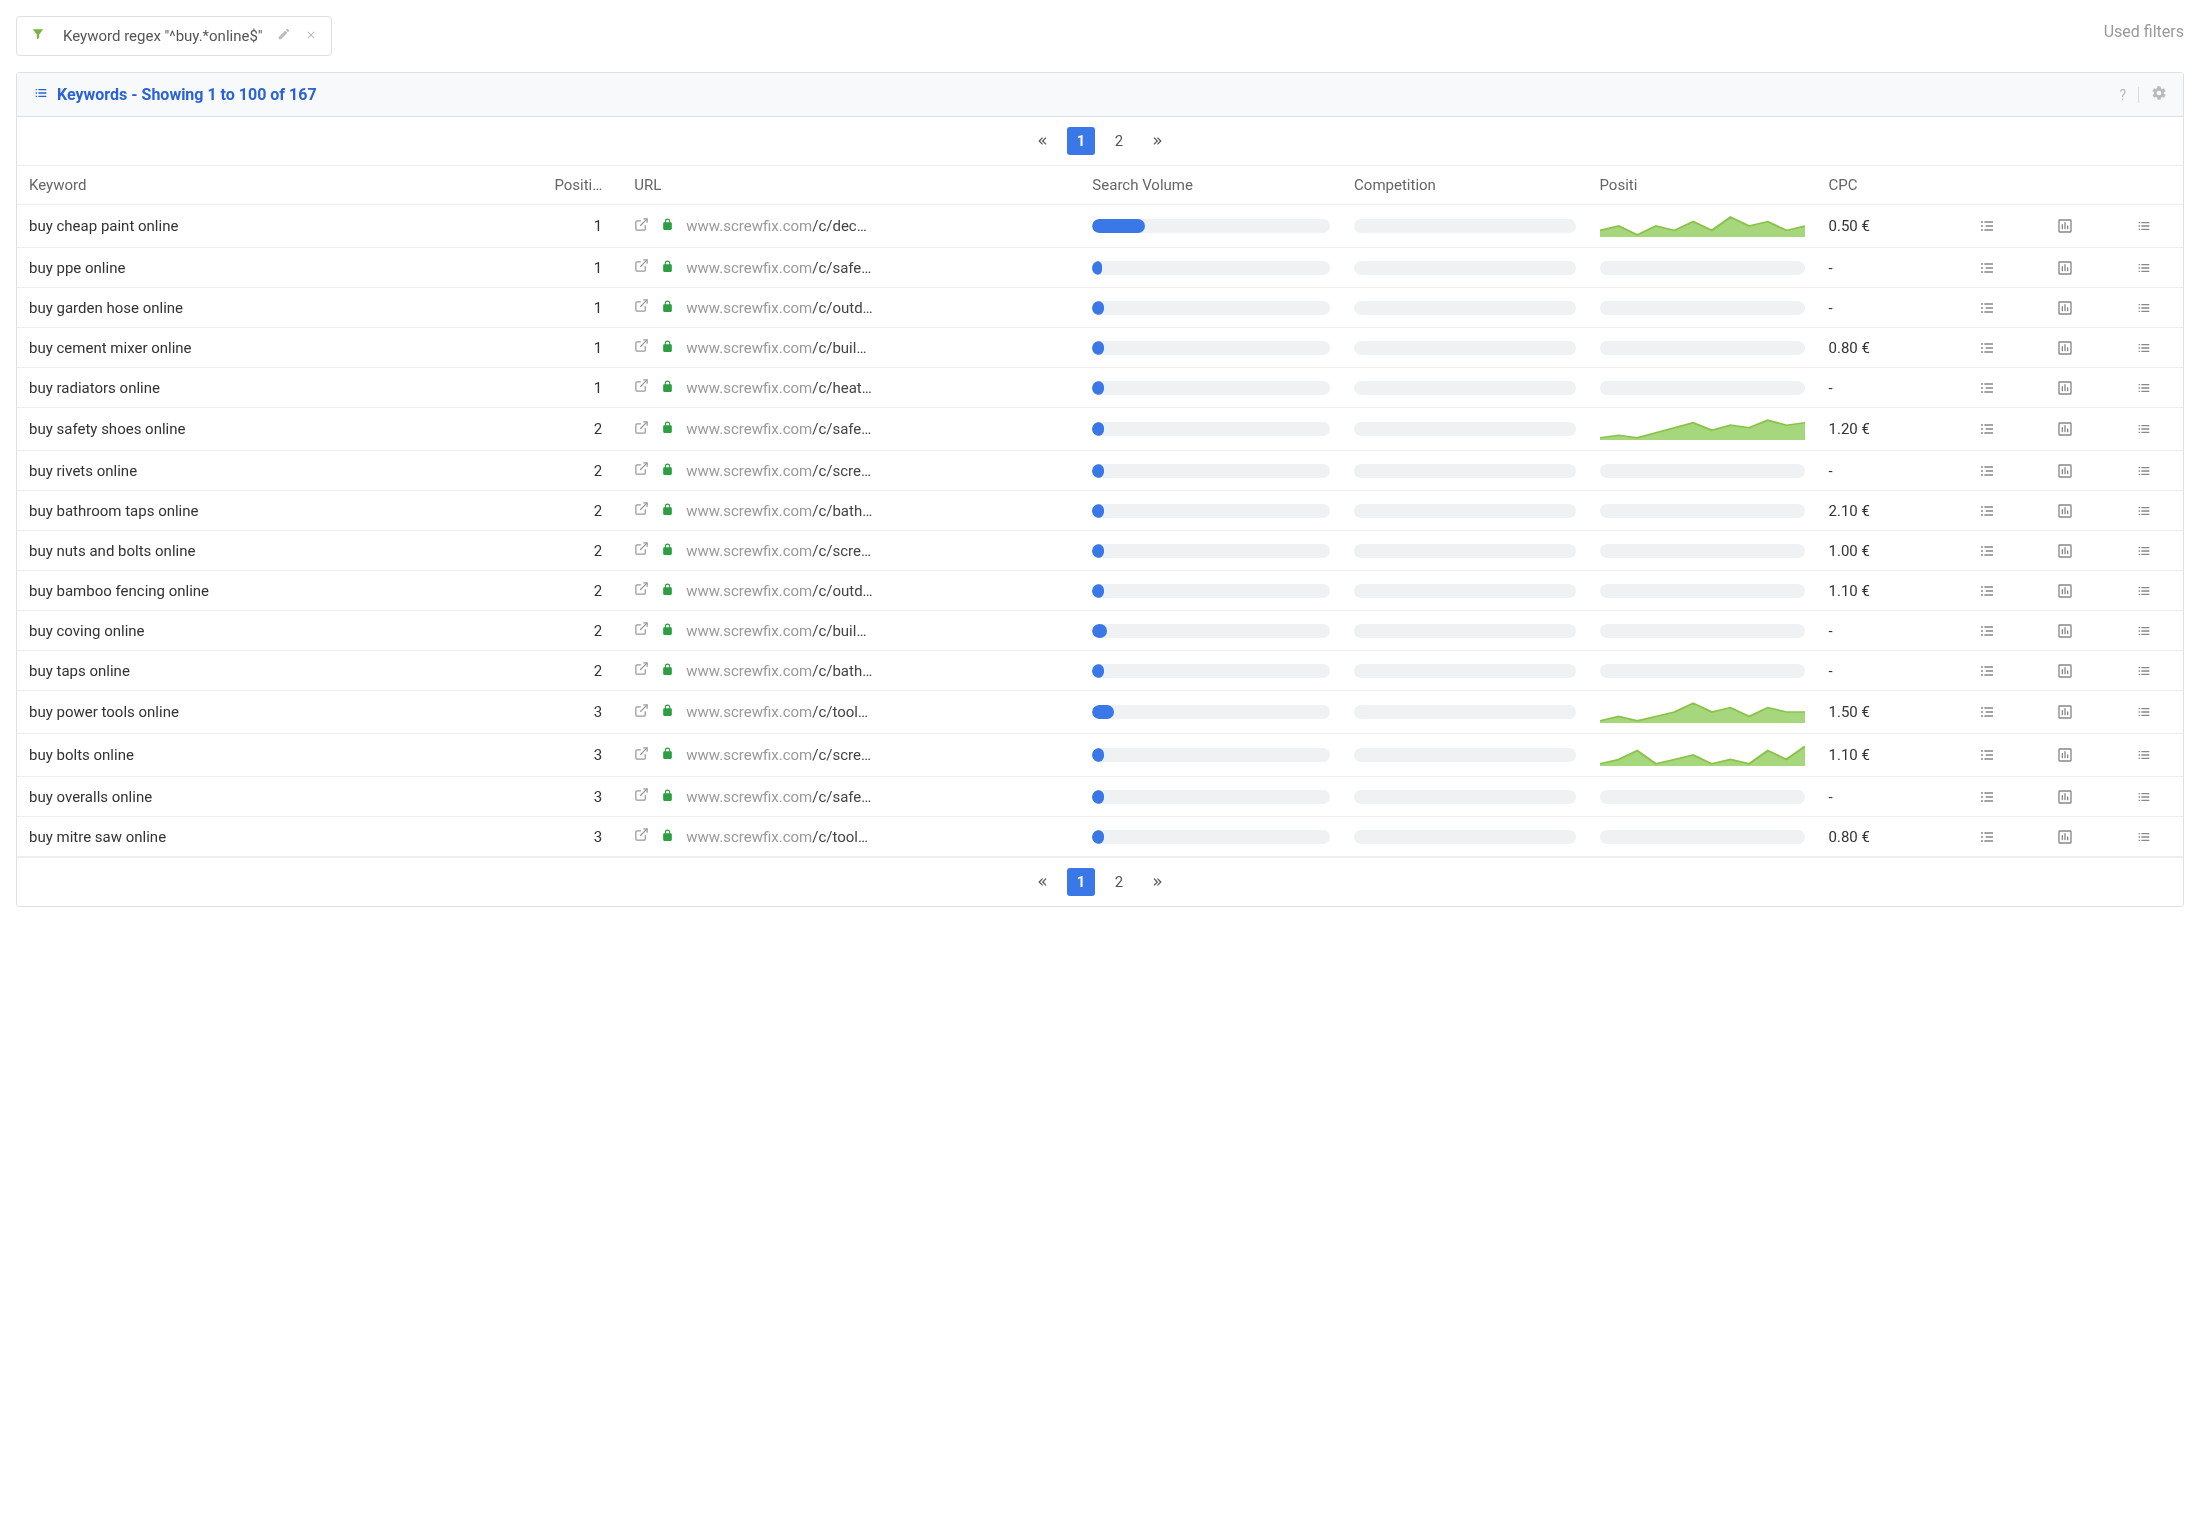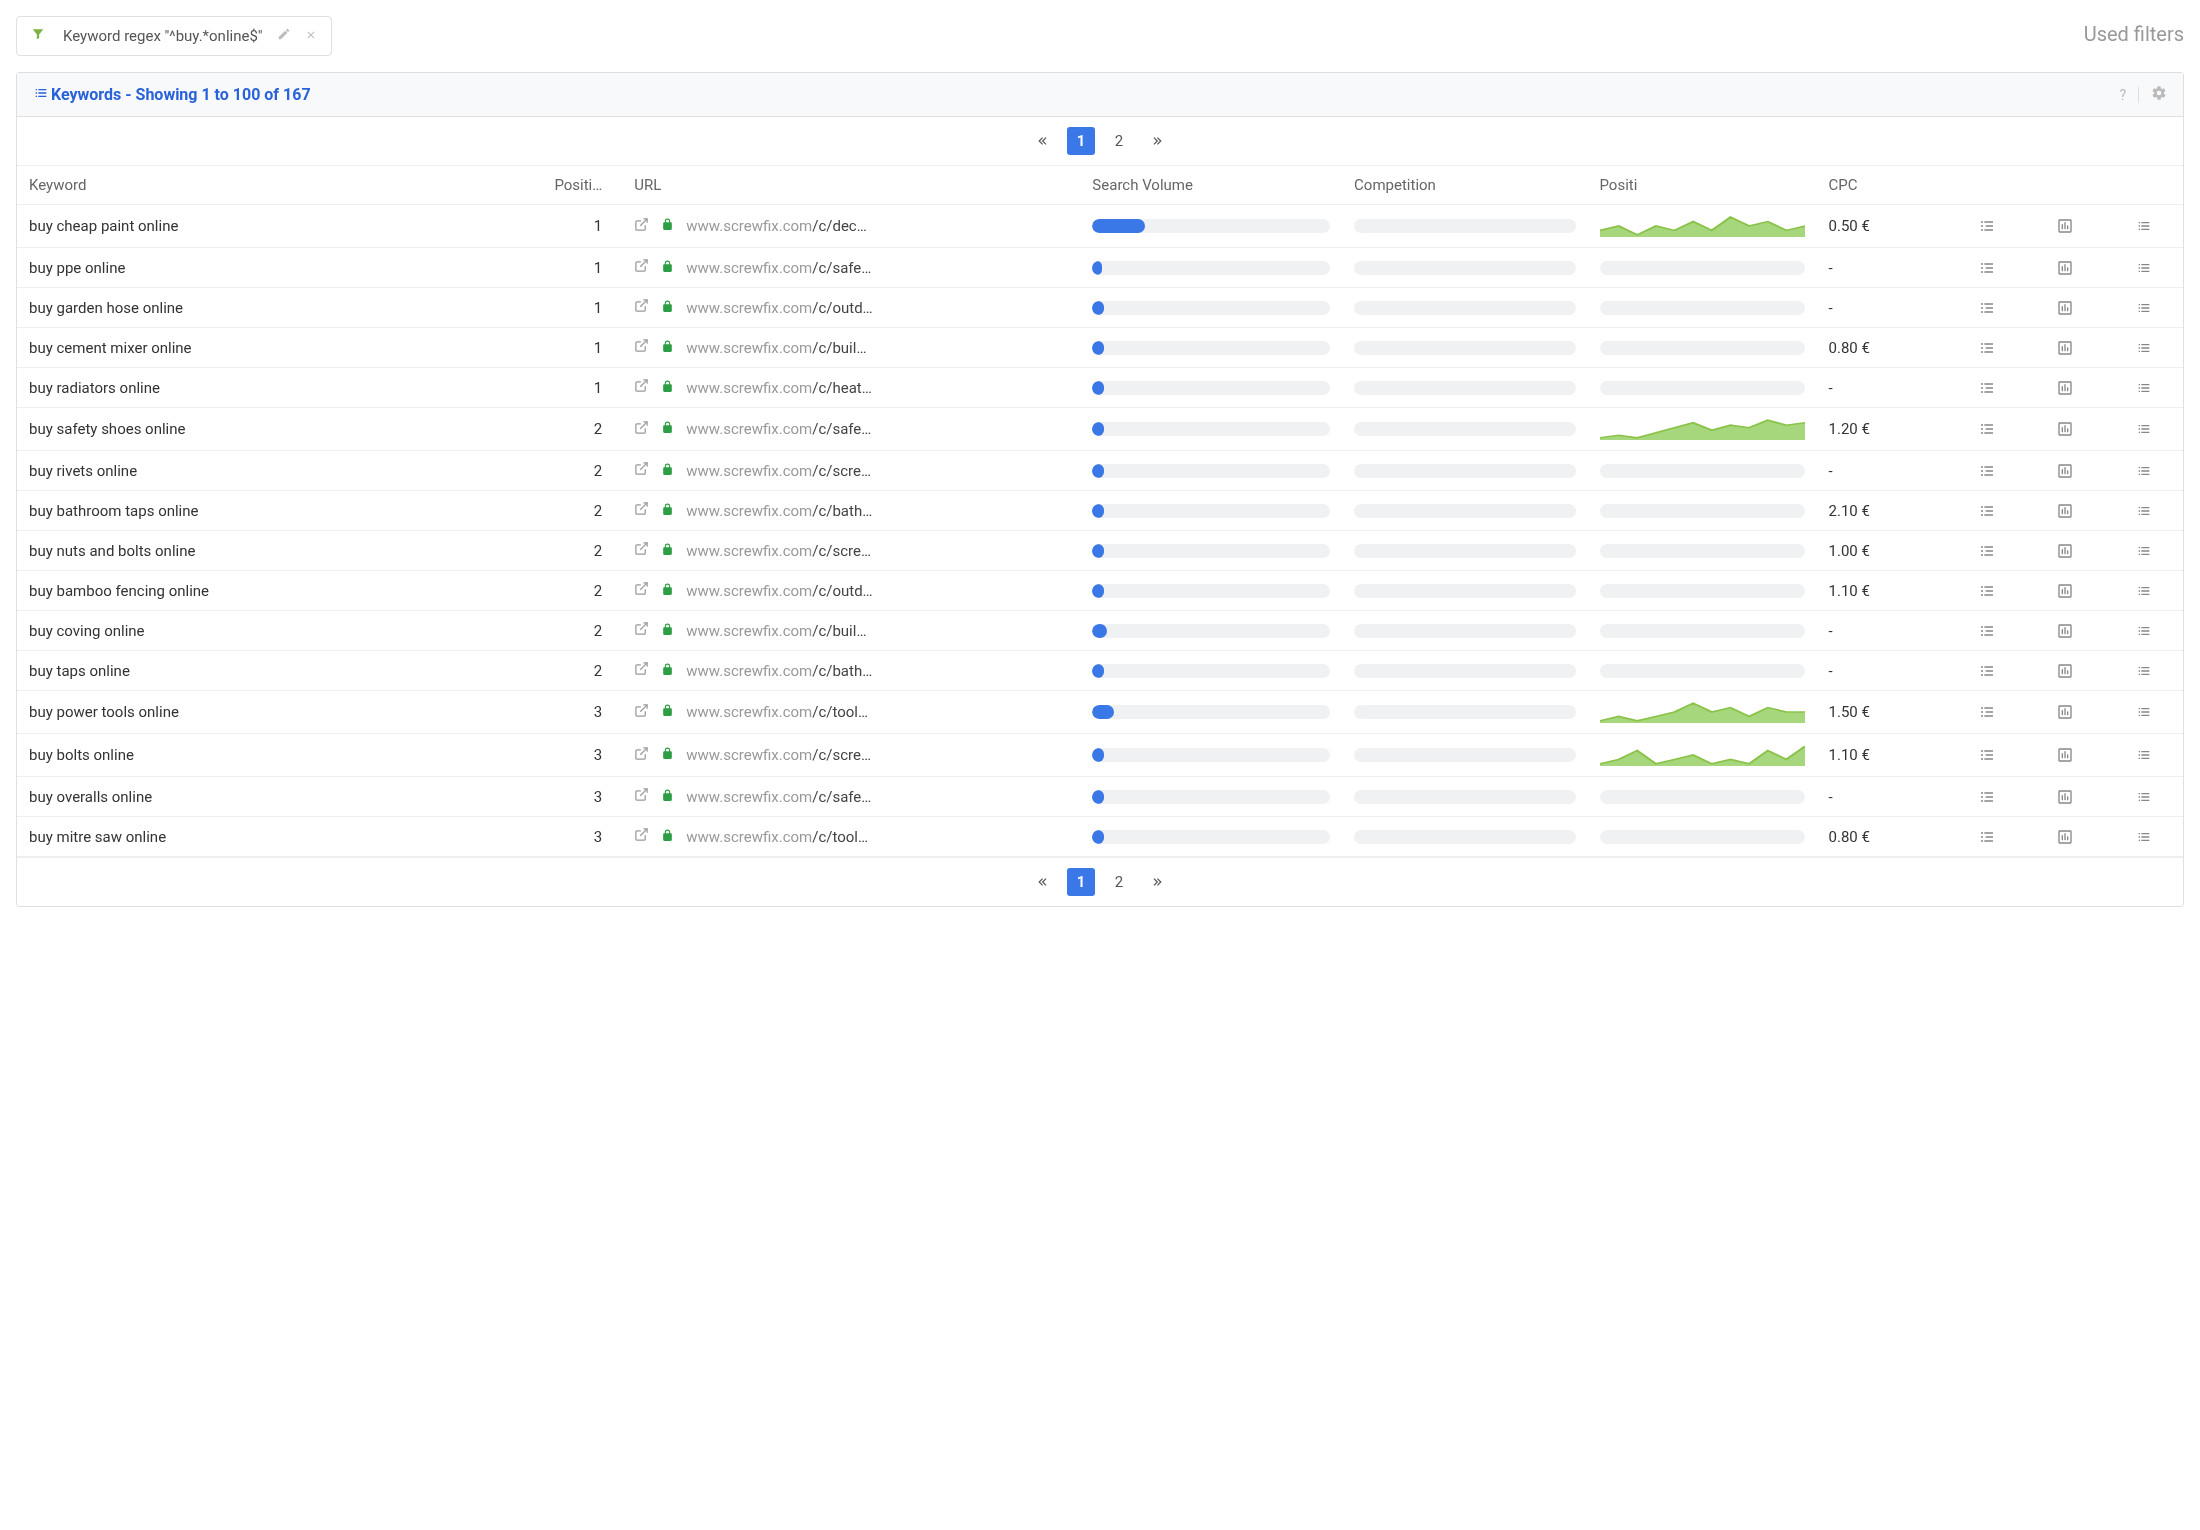--- a/index.html
+++ b/index.html
@@ -18,32 +18,32 @@
     border: 1px solid #e0e0e0;
     border-radius: 4px;
     padding: 10px 14px;
     gap: 14px;
     font-size: 15px;
     color: #555;
   }
   .filter-chip .funnel { color: #7cb342; font-size: 15px;}
   .filter-chip .label { margin-left: 4px; }
   .filter-chip .edit, .filter-chip .close { color: #bbb; cursor: pointer; }
-  .used-filters { color: #999; font-size: 20px; padding-top: 6px;}
+  .used-filters { color: #999; font-size: 16px; padding-top: 6px;}
 
   .panel { border: 1px solid #e0e0e0; border-radius: 3px; }
   .panel-header {
     background: #f8f9fa;
     border-bottom: 1px solid #e0e0e0;
     padding: 12px 16px;
     display: flex;
     align-items: center;
     justify-content: space-between;
   }
-  .panel-title-wrap { display: flex; align-items: center; gap: 2px;}
+  .panel-title-wrap { display: flex; align-items: center; gap: 8px;}
   .list-icon { color: #2962d9; }
   .panel-title { color: #2962d9; font-weight: 700; font-size: 16px;}
   .panel-header-actions { display: flex; align-items: center; gap: 12px; color: #bbb;}
   .vsep { width: 1px; height: 16px; background: #ddd; }
 
   .pagination {
     display: flex; justify-content: center; align-items: center;
     gap: 10px; padding: 10px 0;
     border-bottom: 1px solid #eee;
   }

